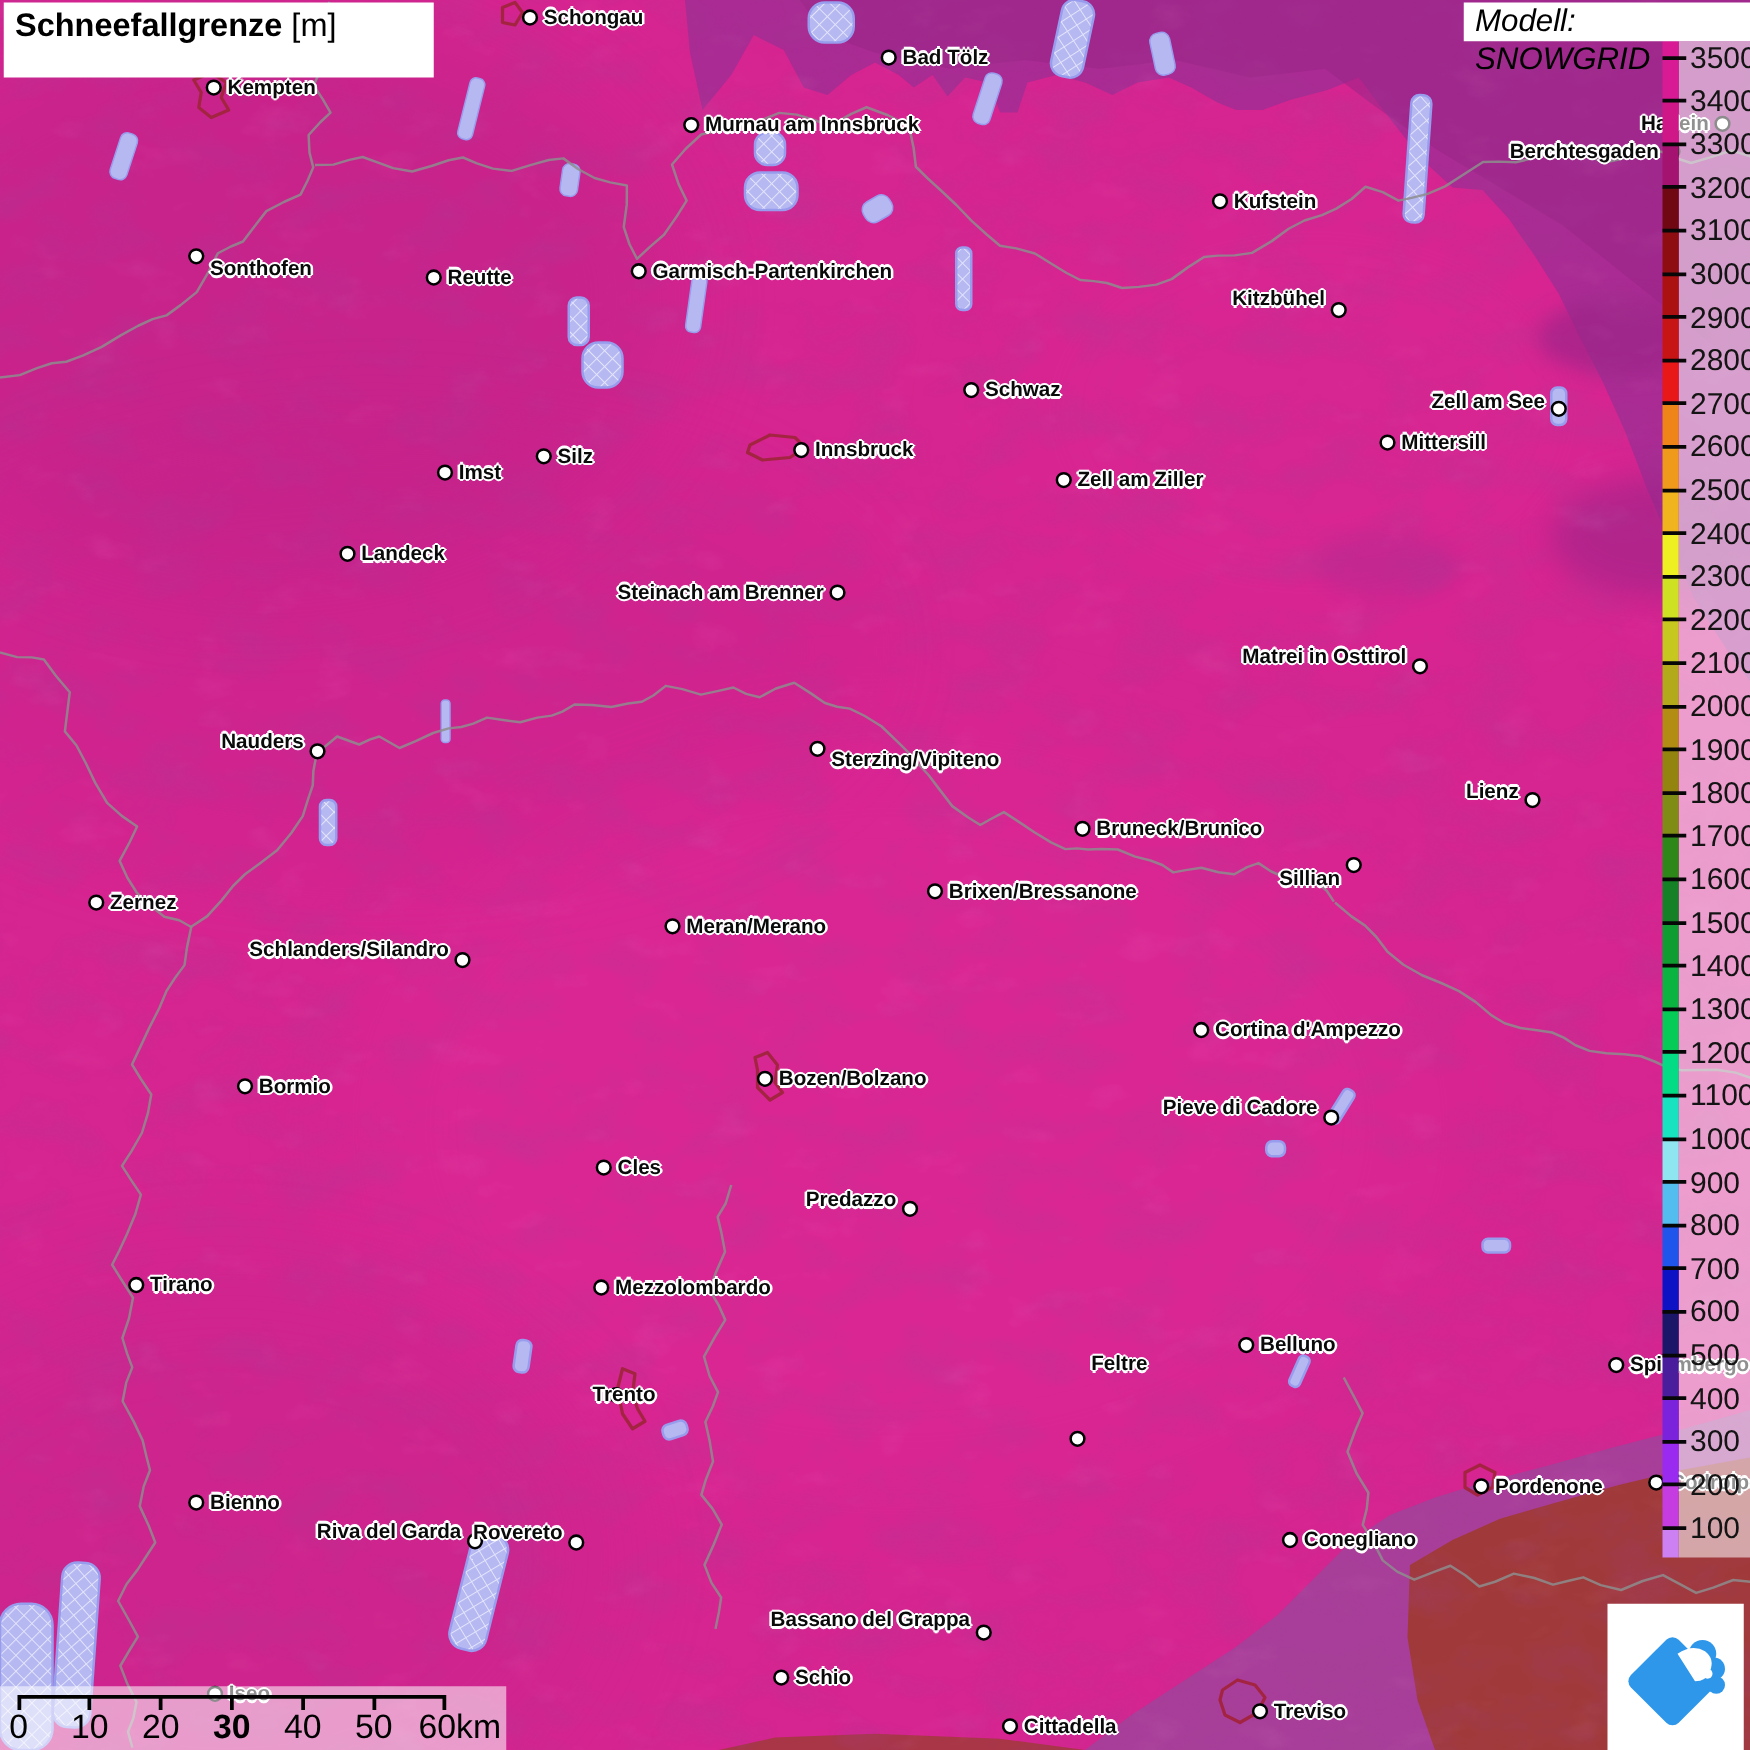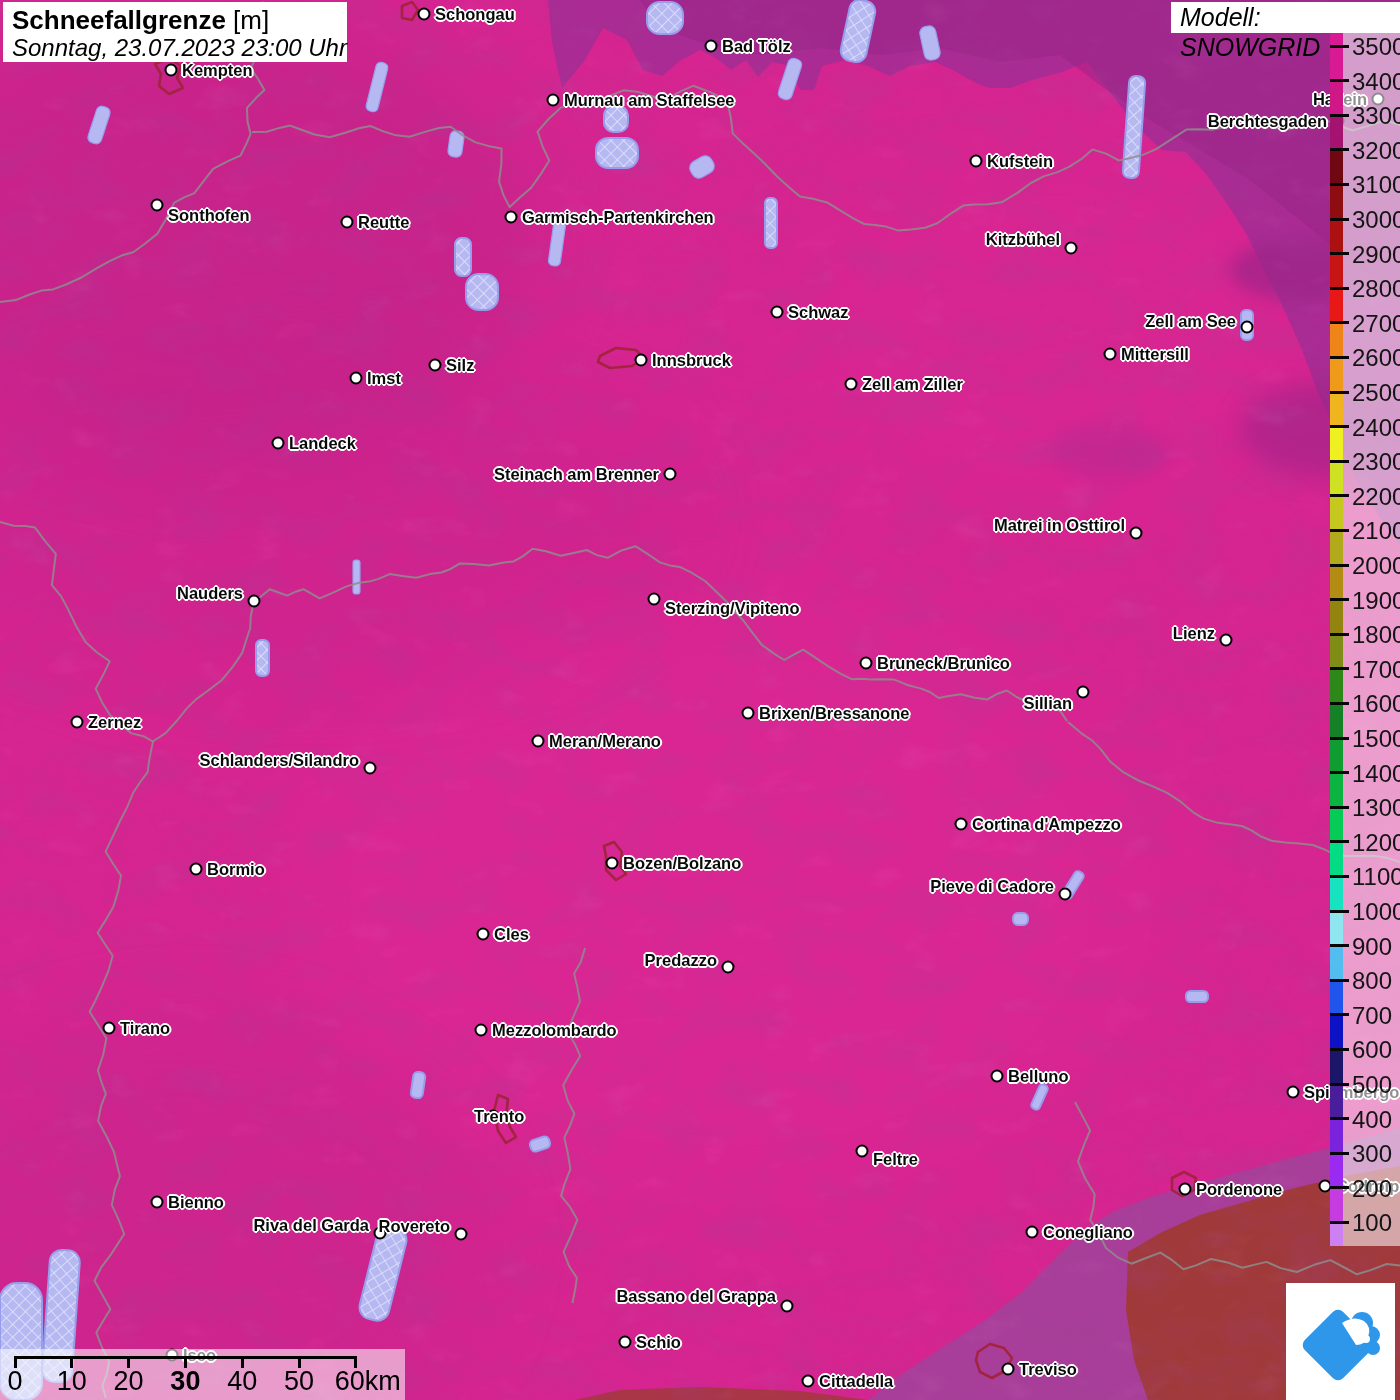--- a/index.html
+++ b/index.html
@@ -125,21 +125,21 @@
   </svg>
 
   <div id="cities">
       <div class="dot" style="left: 424px; top: 14px;"></div>
       <div class="citylabel" style="top: 3px; left: 435px;">Schongau</div>
       <div class="dot" style="left: 711px; top: 46px;"></div>
       <div class="citylabel" style="top: 35px; left: 722px;">Bad Tölz</div>
       <div class="dot" style="left: 171px; top: 70px;"></div>
       <div class="citylabel" style="top: 59px; left: 182px;">Kempten</div>
       <div class="dot" style="left: 553px; top: 100px;"></div>
-      <div class="citylabel" style="top: 89px; left: 564px;">Murnau am Staffelsee</div>
+      <div class="citylabel" style="top: 89px; left: 564px;">Murnau am Innsbruck</div>
       <div class="dot" style="left: 1338px; top: 121px;"></div>
       <div class="citylabel" style="top: 110px; right: 73px;">Berchtesgaden</div>
       <div class="dot" style="left: 1378px; top: 99px;"></div>
       <div class="citylabel" style="top: 88px; right: 33px;">Hallein</div>
       <div class="dot" style="left: 976px; top: 161px;"></div>
       <div class="citylabel" style="top: 150px; left: 987px;">Kufstein</div>
       <div class="dot" style="left: 157px; top: 205px;"></div>
       <div class="citylabel" style="top: 204px; left: 168px;">Sonthofen</div>
       <div class="dot" style="left: 511px; top: 217px;"></div>
       <div class="citylabel" style="top: 206px; left: 522px;">Garmisch-Partenkirchen</div>
@@ -201,21 +201,21 @@
       <div class="citylabel" style="top: 1017px; left: 120px;">Tirano</div>
       <div class="dot" style="left: 481px; top: 1030px;"></div>
       <div class="citylabel" style="top: 1019px; left: 492px;">Mezzolombardo</div>
       <div class="dot" style="left: 997px; top: 1076px;"></div>
       <div class="citylabel" style="top: 1065px; left: 1008px;">Belluno</div>
       <div class="dot" style="left: 1293px; top: 1092px;"></div>
       <div class="citylabel" style="top: 1081px; left: 1304px;">Spilimbergo</div>
       <div class="dot" style="left: 493px; top: 1116px;"></div>
       <div class="citylabel" style="top: 1105px; left: 474px;">Trento</div>
       <div class="dot" style="left: 862px; top: 1151px;"></div>
-      <div class="citylabel" style="top: 1148px; left: 873px;">Feltre</div>
+      <div class="citylabel" style="top: 1080px; left: 873px;">Feltre</div>
       <div class="dot" style="left: 1325px; top: 1186px;"></div>
       <div class="citylabel" style="top: 1175px; left: 1336px;">Codroipo</div>
       <div class="dot" style="left: 1185px; top: 1189px;"></div>
       <div class="citylabel" style="top: 1178px; left: 1196px;">Pordenone</div>
       <div class="dot" style="left: 157px; top: 1202px;"></div>
       <div class="citylabel" style="top: 1191px; left: 168px;">Bienno</div>
       <div class="dot" style="left: 380px; top: 1233px;"></div>
       <div class="citylabel" style="top: 1214px; right: 1031px;">Riva del Garda</div>
       <div class="dot" style="left: 461px; top: 1234px;"></div>
       <div class="citylabel" style="top: 1215px; right: 950px;">Rovereto</div>
@@ -360,21 +360,20 @@
       <div class="sbline" style="left: 240.7px; top: 1356px; width: 3px; height: 12px;"></div>
       <div class="sbnum" style="left: 242.2px; top: 1366px;">40</div>
       <div class="sbline" style="left: 297.5px; top: 1356px; width: 3px; height: 12px;"></div>
       <div class="sbnum" style="left: 299px; top: 1366px;">50</div>
       <div class="sbline" style="left: 354.3px; top: 1356px; width: 3px; height: 12px;"></div>
       <div class="sbnum" style="left: 367.8px; top: 1366px;">60km</div>
     </div>
 
   <div class="tbox" id="title-box">
     <div id="title-line1"><span class="b">Schneefallgrenze</span> <span>[m]</span></div>
-    <div id="title-line2">Sonntag, 23.07.2023 23:00 Uhr</div>
   </div>
 
   <div class="tbox" id="model-box">Modell: SNOWGRID</div>
 
 
   <div class="tbox" id="blue-box">
     <svg width="109" height="117" viewBox="0 0 109 117">
       <g transform="translate(52,62)">
         <rect x="-27" y="-27" width="54" height="54" rx="7" transform="rotate(45)" fill="#2e97ea"></rect>
         <circle cx="24" cy="-22" r="11" fill="#2e97ea"></circle>

